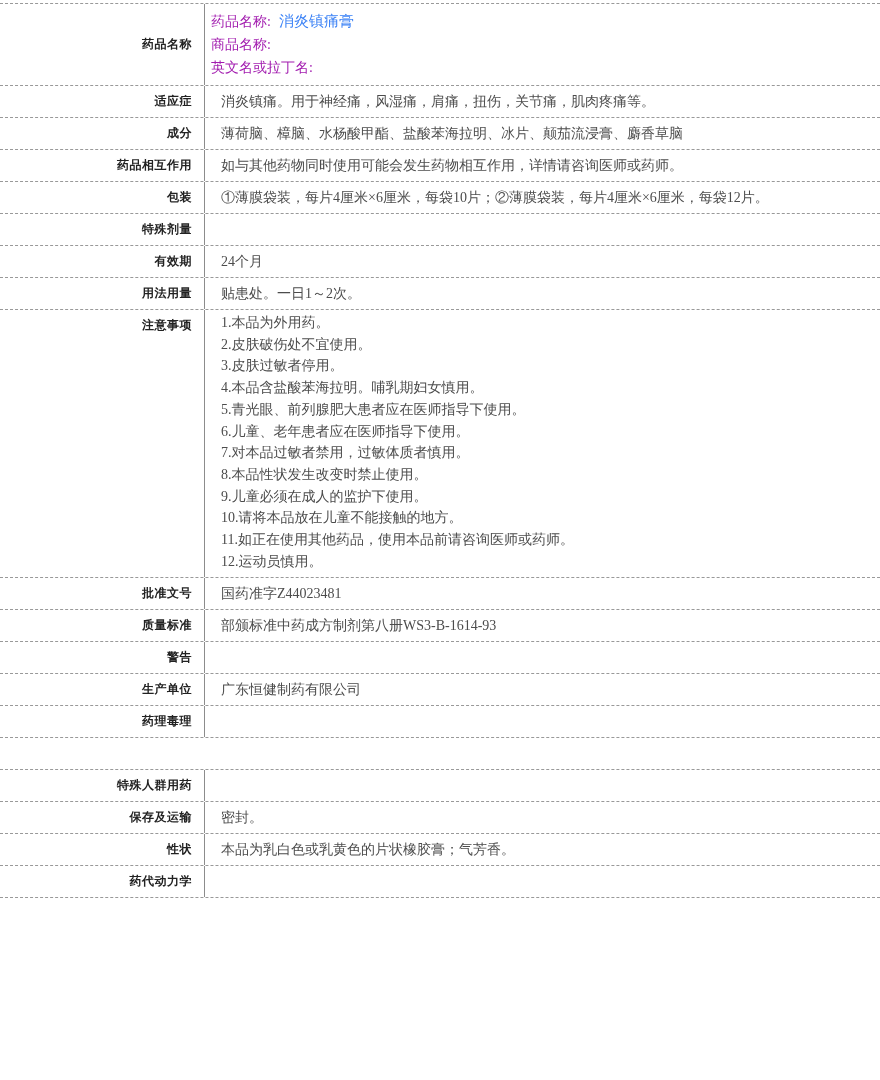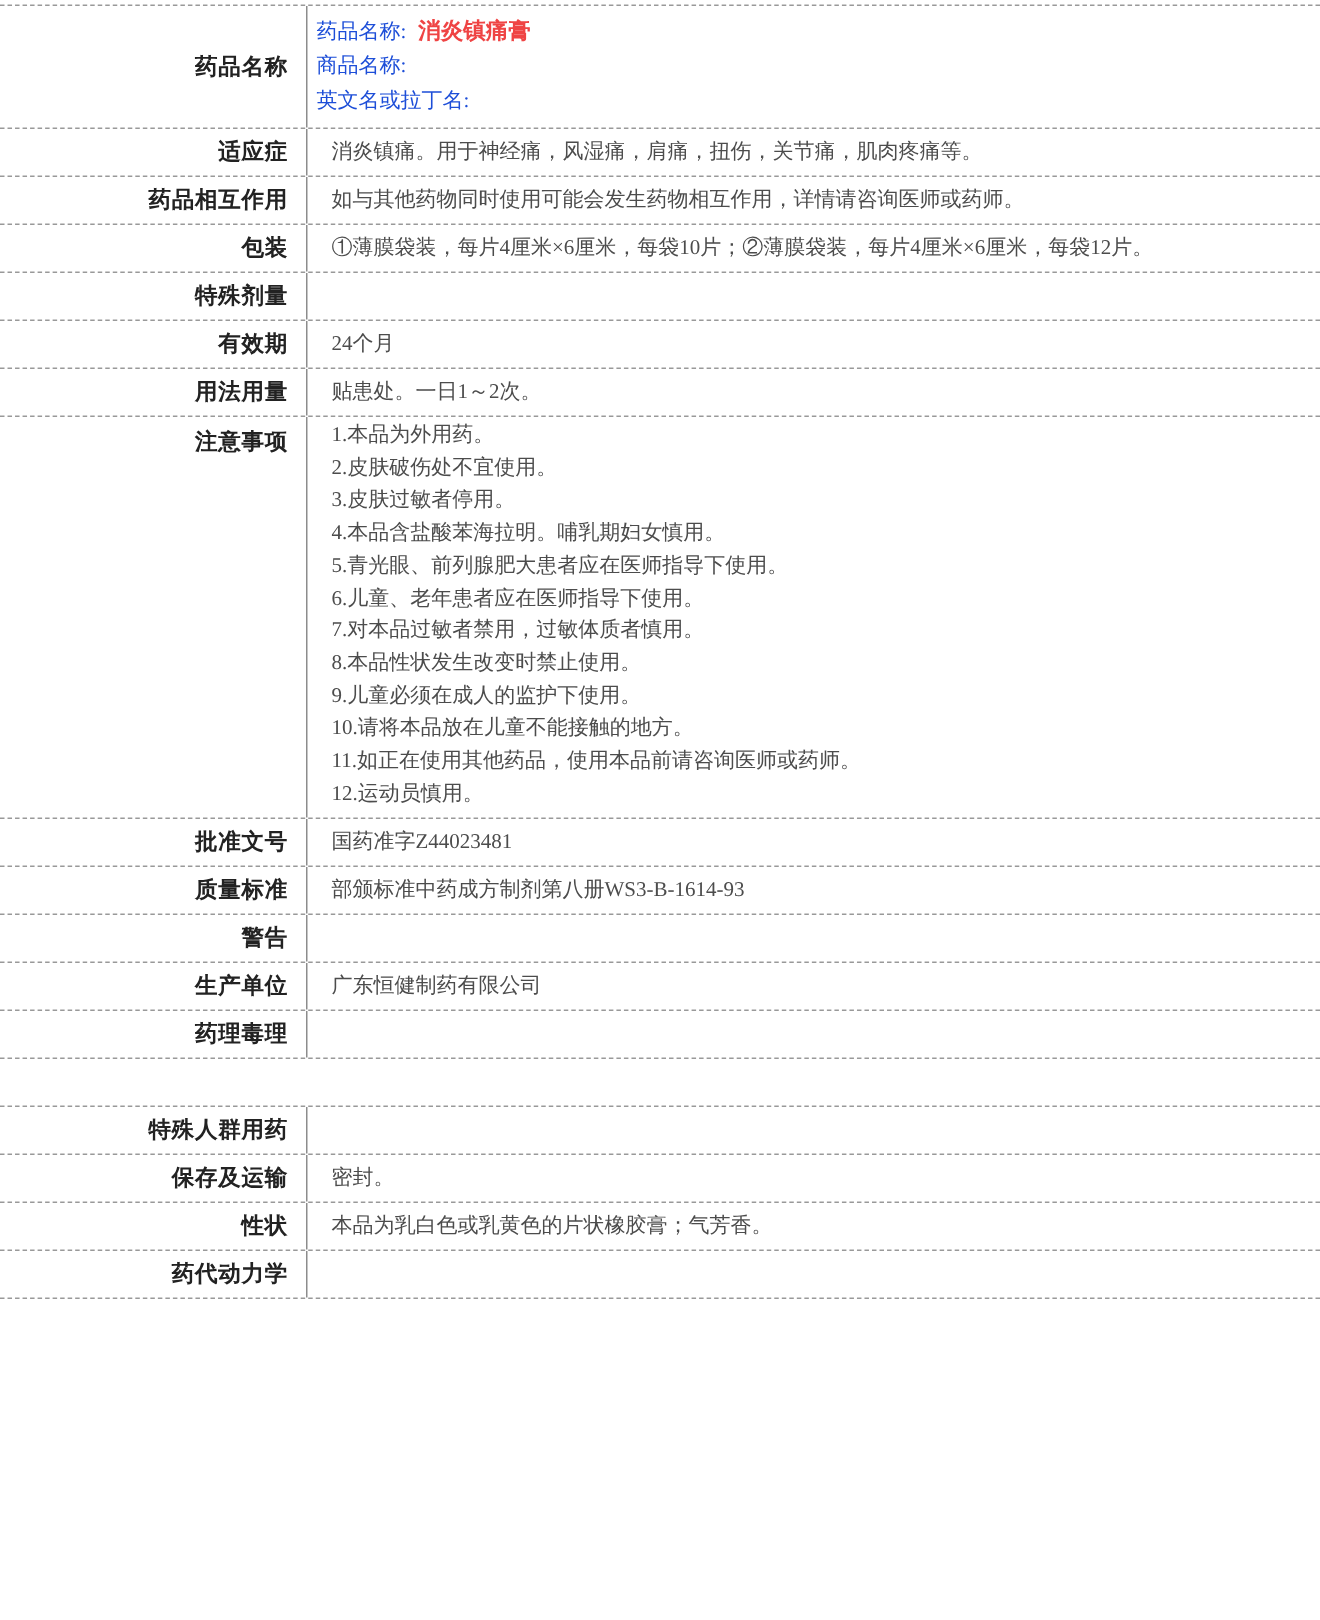--- a/index.html
+++ b/index.html
@@ -28,21 +28,21 @@
   .cell-label {
     flex: 0 0 205px;
     width: 205px;
     box-sizing: border-box;
     border-right: 1px solid #8c8c8c;
     display: flex;
     align-items: center;
     justify-content: flex-end;
     padding: 4px 12px 4px 4px;
     font-weight: bold;
-    font-size: 15px;
+    font-size: 12px;
     color: #222222;
     letter-spacing: 0.5px;
   }
   .cell-content {
     flex: 1 1 auto;
     box-sizing: border-box;
     display: flex;
     align-items: center;
     padding: 5px 14px 5px 16px;
     font-size: 14px;
@@ -52,24 +52,24 @@
   
   .row--fields .cell-content {
     display: block;
     padding: 6px 10px 6px 6px;
   }
   .field-line {
     line-height: 23px;
     font-size: 14px;
     color: #9a9a9a;
   }
-  .field-key { color: #1d4ed8; }
+  .field-key { color: #a21caf; }
   .field-value {
-    font-weight: bold;
-    color: #ef4444;
+    font-weight: normal;
+    color: #3b82f6;
     font-size: 15px;
     margin-left: 8px;
   }
   
   .row--top .cell-label {
     align-items: flex-start;
     padding-top: 7px;
   }
   .row--top .cell-content {
     align-items: flex-start;
@@ -93,20 +93,24 @@
         <div class="field-line"><span class="field-key">商品名称:</span><span class="field-value"></span></div>
         <div class="field-line"><span class="field-key">英文名或拉丁名:</span><span class="field-value"></span></div>
       </div>
     </div>
 
     <div class="row">
       <div class="cell-label">适应症</div>
       <div class="cell-content">消炎镇痛。用于神经痛，风湿痛，肩痛，扭伤，关节痛，肌肉疼痛等。</div>
     </div>
 
+    <div class="row">
+      <div class="cell-label">成分</div>
+      <div class="cell-content">薄荷脑、樟脑、水杨酸甲酯、盐酸苯海拉明、冰片、颠茄流浸膏、麝香草脑</div>
+    </div>
 
     <div class="row">
       <div class="cell-label">药品相互作用</div>
       <div class="cell-content">如与其他药物同时使用可能会发生药物相互作用，详情请咨询医师或药师。</div>
     </div>
 
     <div class="row">
       <div class="cell-label">包装</div>
       <div class="cell-content" style="max-width:660px;">①薄膜袋装，每片4厘米×6厘米，每袋10片；②薄膜袋装，每片4厘米×6厘米，每袋12片。</div>
     </div>

